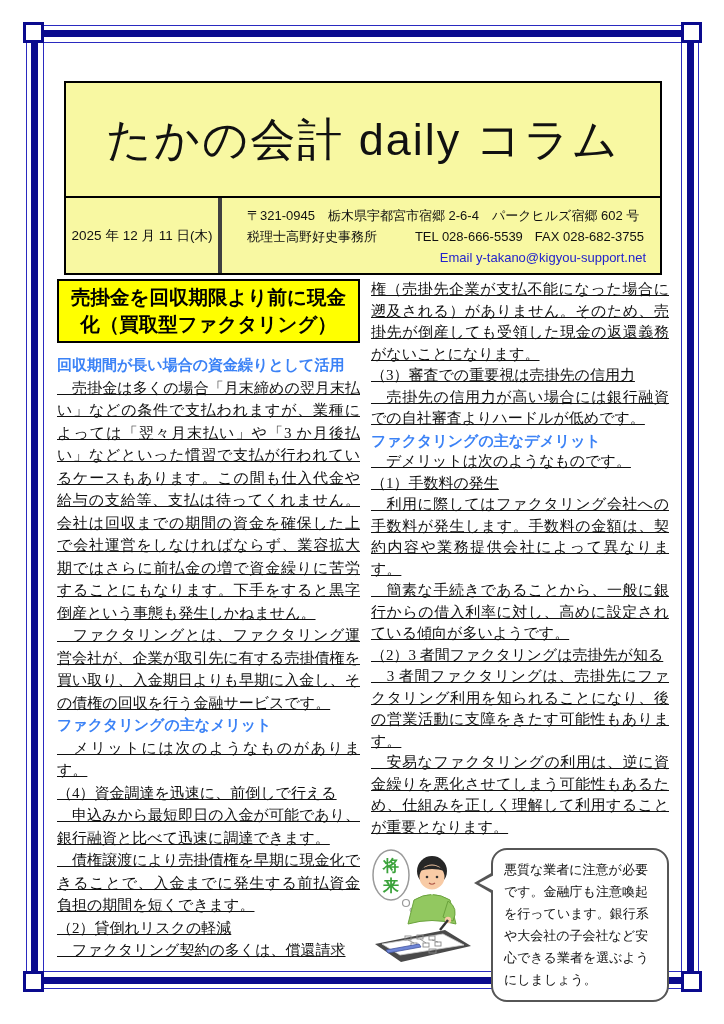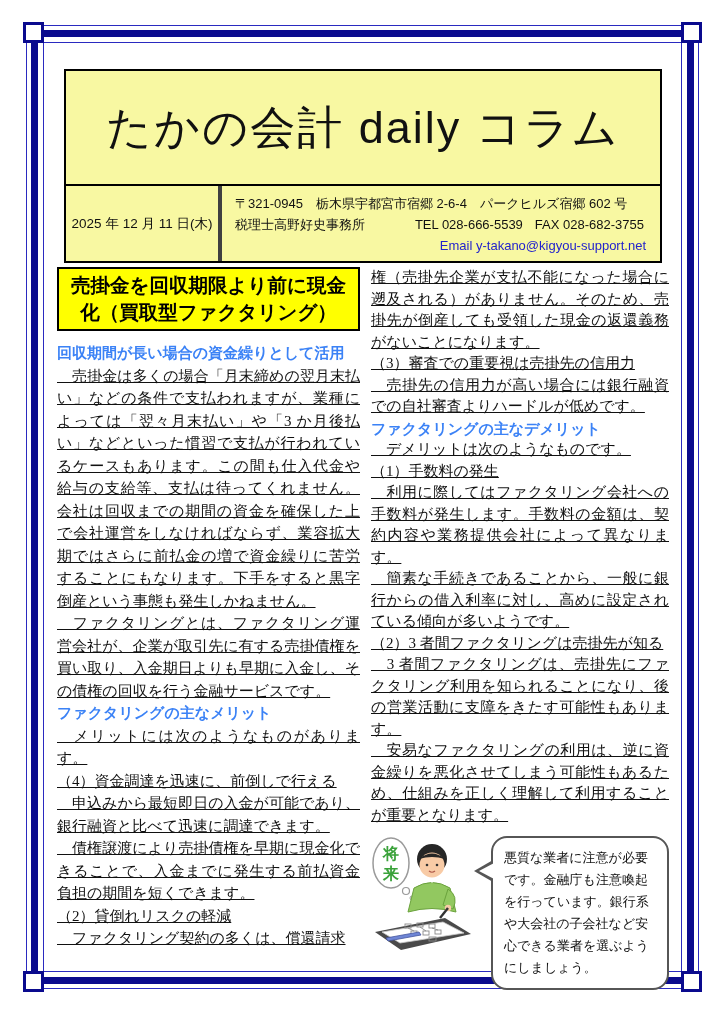--- a/index.html
+++ b/index.html
@@ -10,34 +10,34 @@
   
   .frame-thin-outer { position:absolute; left:26px; top:25px; right:25px; bottom:35px; border:1px solid #2a2ac0; }
   .frame-band       { position:absolute; left:31px; top:30px; right:30px; bottom:40px; border:7px solid #0a0a8e; }
   .frame-thin-inner { position:absolute; left:43px; top:42px; right:42px; bottom:52px; border:1px solid #2a2ac0; }
   .corner { position:absolute; width:15px; height:15px; border:3px solid #0a0a8e; background:#ffffff; }
   .corner.tl { left:23px; top:22px; }
   .corner.tr { right:22px; top:22px; }
   .corner.bl { left:23px; bottom:32px; }
   .corner.br { right:22px; bottom:32px; }
 
-  .content { position:absolute; left:48px; top:48px; width:628px; }
+  .content { position:absolute; left:48px; top:60px; width:628px; }
 
   
   .masthead { margin:21px 0 0 16px; width:594px; border:2px solid #000; background:#f8f8a2; }
   .mast-title {
     height:113px; display:flex; align-items:center; justify-content:center;
     font-size:45px; letter-spacing:2px; color:#111; white-space:nowrap;
   }
   .mast-info { display:flex; border-top:2px solid #000; }
   .mast-date {
     width:152px; border-right:4px solid #404040; display:flex; align-items:center;
     justify-content:center; font-size:13.5px; color:#111;
   }
-  .mast-contact { flex:1; padding:7px 12px 5px 13px; font-size:13px; line-height:21px; color:#111; }
+  .mast-contact { flex:1; padding:7px 12px 5px 25px; font-size:13px; line-height:21px; color:#111; }
   .mast-row2 { display:flex; align-items:baseline; }
   .mast-office { flex:none; }
   .mast-telfax { margin-left:auto; display:flex; gap:12px; padding-right:4px; }
   .mast-email { text-align:right; color:#2323cc; padding-right:2px; }
 
   
   .columns { display:flex; margin:4px 0 0 9px; gap:11px; }
   .col-left  { width:303px; }
   .col-right { width:298px; }
 

